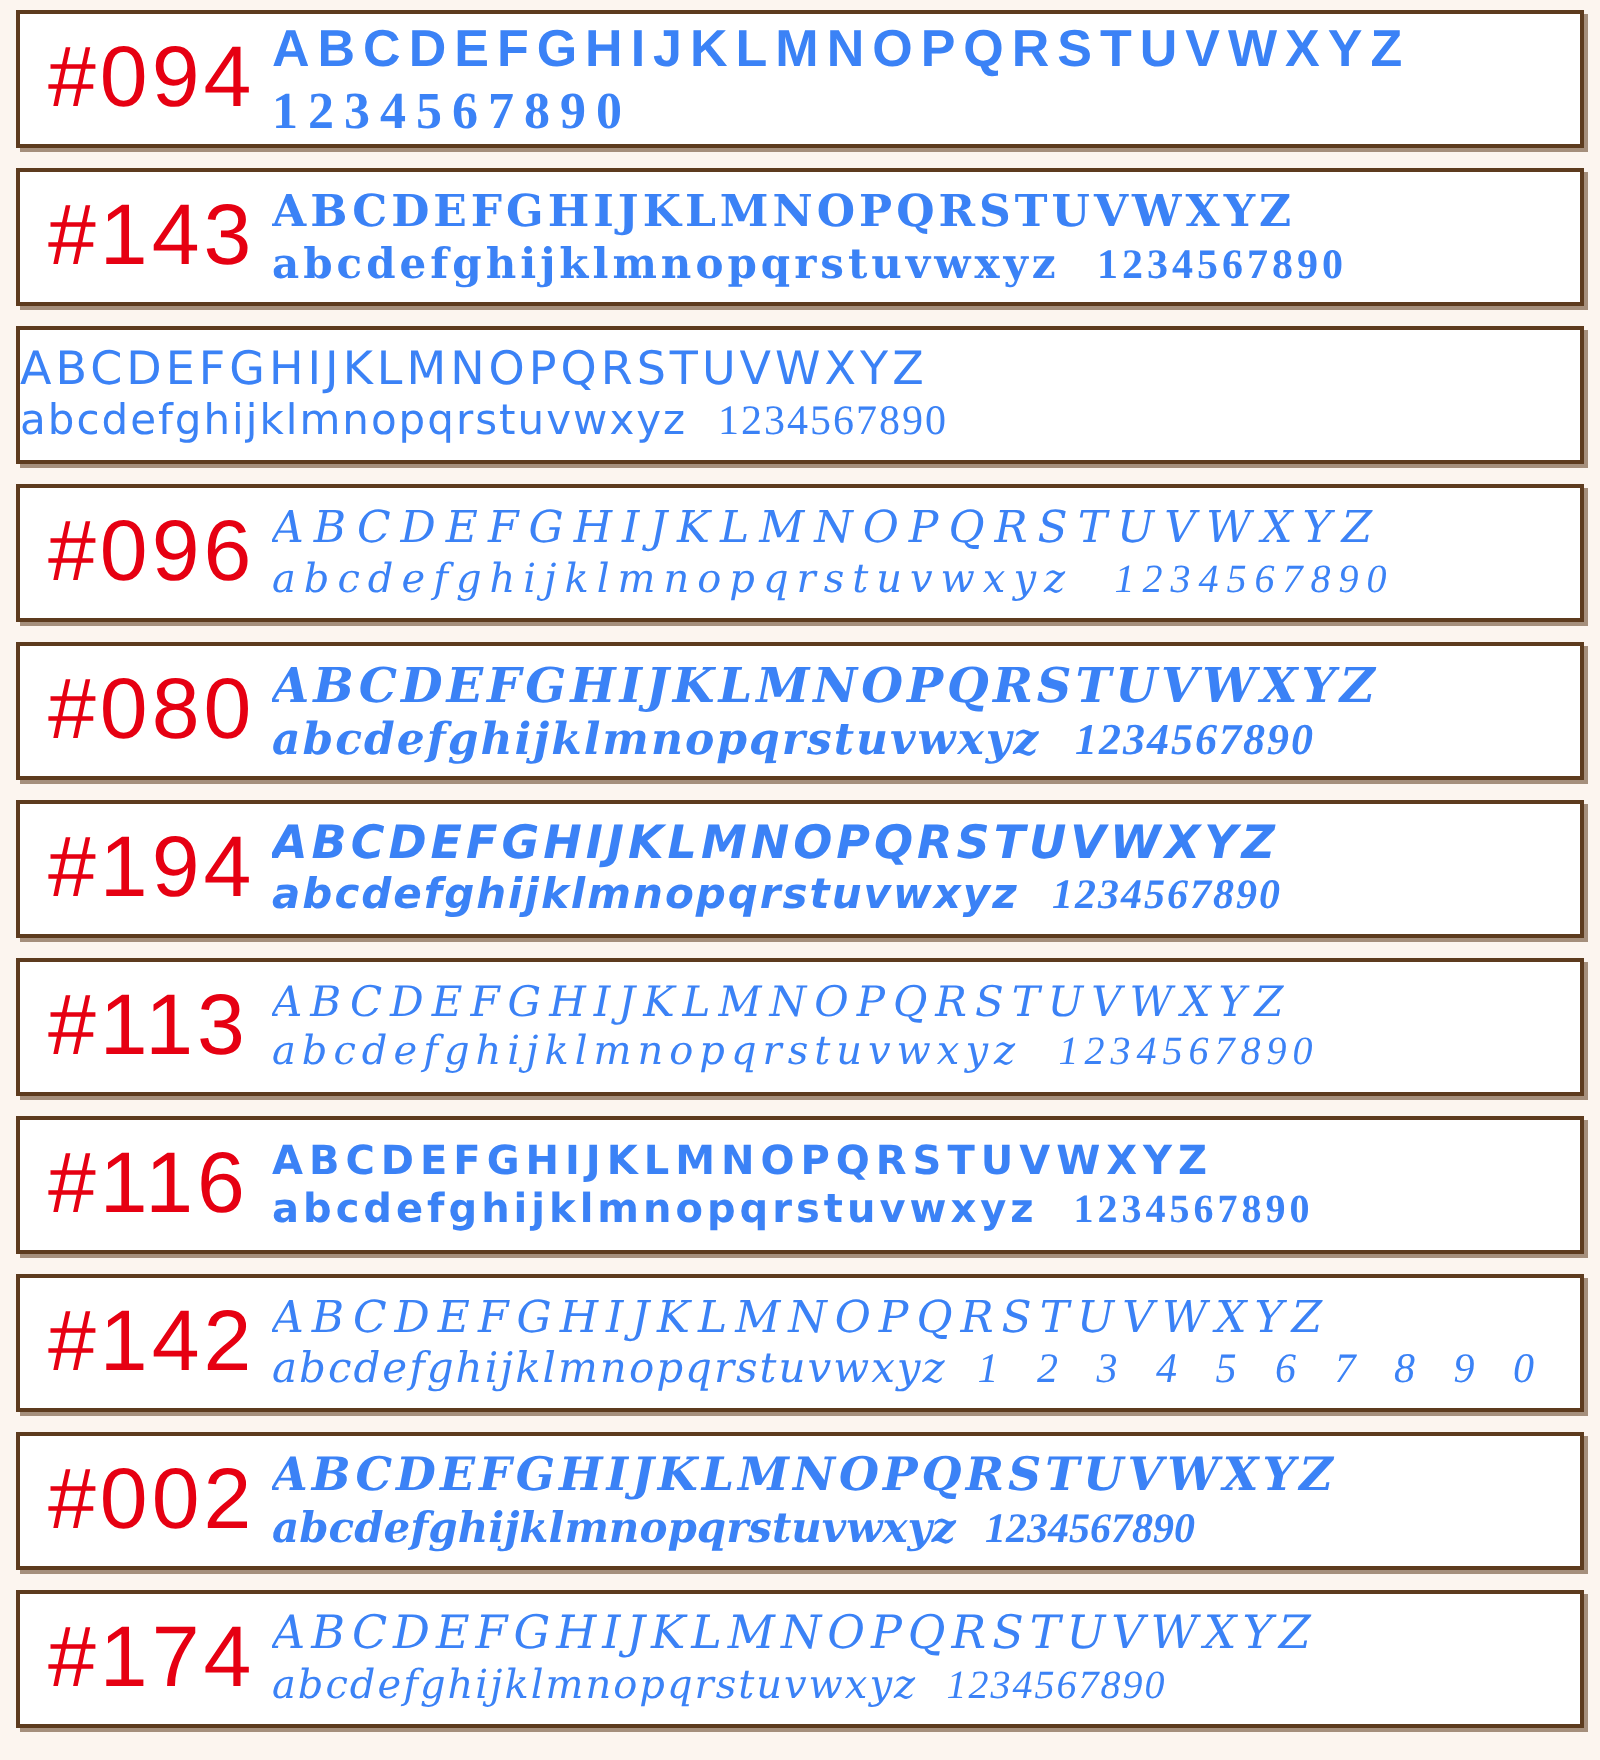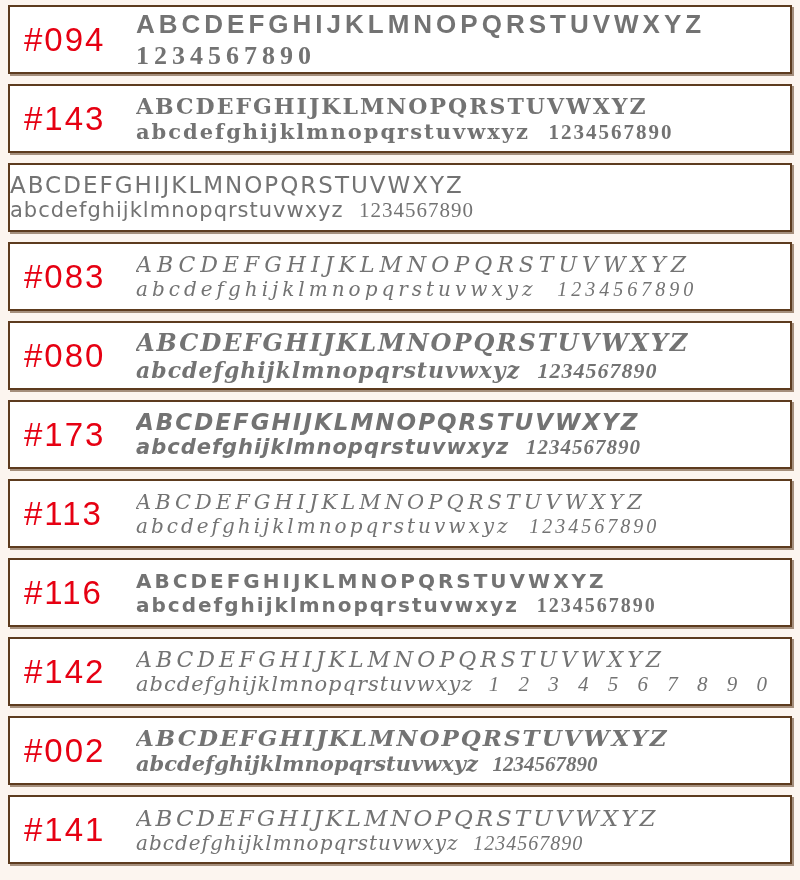--- a/index.html
+++ b/index.html
@@ -16,32 +16,32 @@
     margin: 0 8px 10px 8px;
     background: #ffffff;
     border: 2px solid #5d3b1e;
     box-shadow: 2px 2px 0 rgba(93, 59, 30, 0.55);
     display: flex;
     align-items: center;
   }
   .num {
     flex: 0 0 112px;
     padding-left: 14px;
-    font-size: 33px;
+    font-size: 43px;
     letter-spacing: 2px;
     color: #e60012;
     font-weight: 500;
   }
   .sample {
     flex: 1 1 auto;
     display: flex;
     flex-direction: column;
     justify-content: center;
     line-height: 29px;
-    color: #737373;
+    color: #3b82f6;
     white-space: nowrap;
     overflow: hidden;
   }
   .line { display: block; }
   .nums { display: inline; font-family: Liberation Serif, serif; }
 
   
   .f094 .upper   { font: 700 26px "Liberation Sans", sans-serif; letter-spacing: 4px; }
   .f094 .numline { font: 700 26px "Liberation Sans", sans-serif; letter-spacing: 5px; }
 
@@ -98,37 +98,37 @@
   </div>
 
   <div class="row f100">
     <div class="sample">
       <span class="line upper">ABCDEFGHIJKLMNOPQRSTUVWXYZ</span>
       <span class="line lowline"><span>abcdefghijklmnopqrstuvwxyz</span>&nbsp;&nbsp;<span class="nums">1234567890</span></span>
     </div>
   </div>
 
   <div class="row f096">
-    <div class="num">#083</div>
+    <div class="num">#096</div>
     <div class="sample">
       <span class="line upper">ABCDEFGHIJKLMNOPQRSTUVWXYZ</span>
       <span class="line lowline"><span>abcdefghijklmnopqrstuvwxyz</span>&nbsp;&nbsp;<span class="nums">1234567890</span></span>
     </div>
   </div>
 
   <div class="row f050">
     <div class="num">#080</div>
     <div class="sample">
       <span class="line upper">ABCDEFGHIJKLMNOPQRSTUVWXYZ</span>
       <span class="line lowline"><span>abcdefghijklmnopqrstuvwxyz</span>&nbsp;&nbsp;<span class="nums">1234567890</span></span>
     </div>
   </div>
 
   <div class="row f105">
-    <div class="num">#173</div>
+    <div class="num">#194</div>
     <div class="sample">
       <span class="line upper">ABCDEFGHIJKLMNOPQRSTUVWXYZ</span>
       <span class="line lowline"><span>abcdefghijklmnopqrstuvwxyz</span>&nbsp;&nbsp;<span class="nums">1234567890</span></span>
     </div>
   </div>
 
   <div class="row f113">
     <div class="num">#113</div>
     <div class="sample">
       <span class="line upper">ABCDEFGHIJKLMNOPQRSTUVWXYZ</span>
@@ -154,20 +154,20 @@
 
   <div class="row f008">
     <div class="num">#002</div>
     <div class="sample">
       <span class="line upper">ABCDEFGHIJKLMNOPQRSTUVWXYZ</span>
       <span class="line lowline"><span>abcdefghijklmnopqrstuvwxyz</span>&nbsp;&nbsp;<span class="nums">1234567890</span></span>
     </div>
   </div>
 
   <div class="row f108">
-    <div class="num">#141</div>
+    <div class="num">#174</div>
     <div class="sample">
       <span class="line upper">ABCDEFGHIJKLMNOPQRSTUVWXYZ</span>
       <span class="line lowline"><span>abcdefghijklmnopqrstuvwxyz</span>&nbsp;&nbsp;<span class="nums">1234567890</span></span>
     </div>
   </div>
 
 </div>
 
 </body></html>

